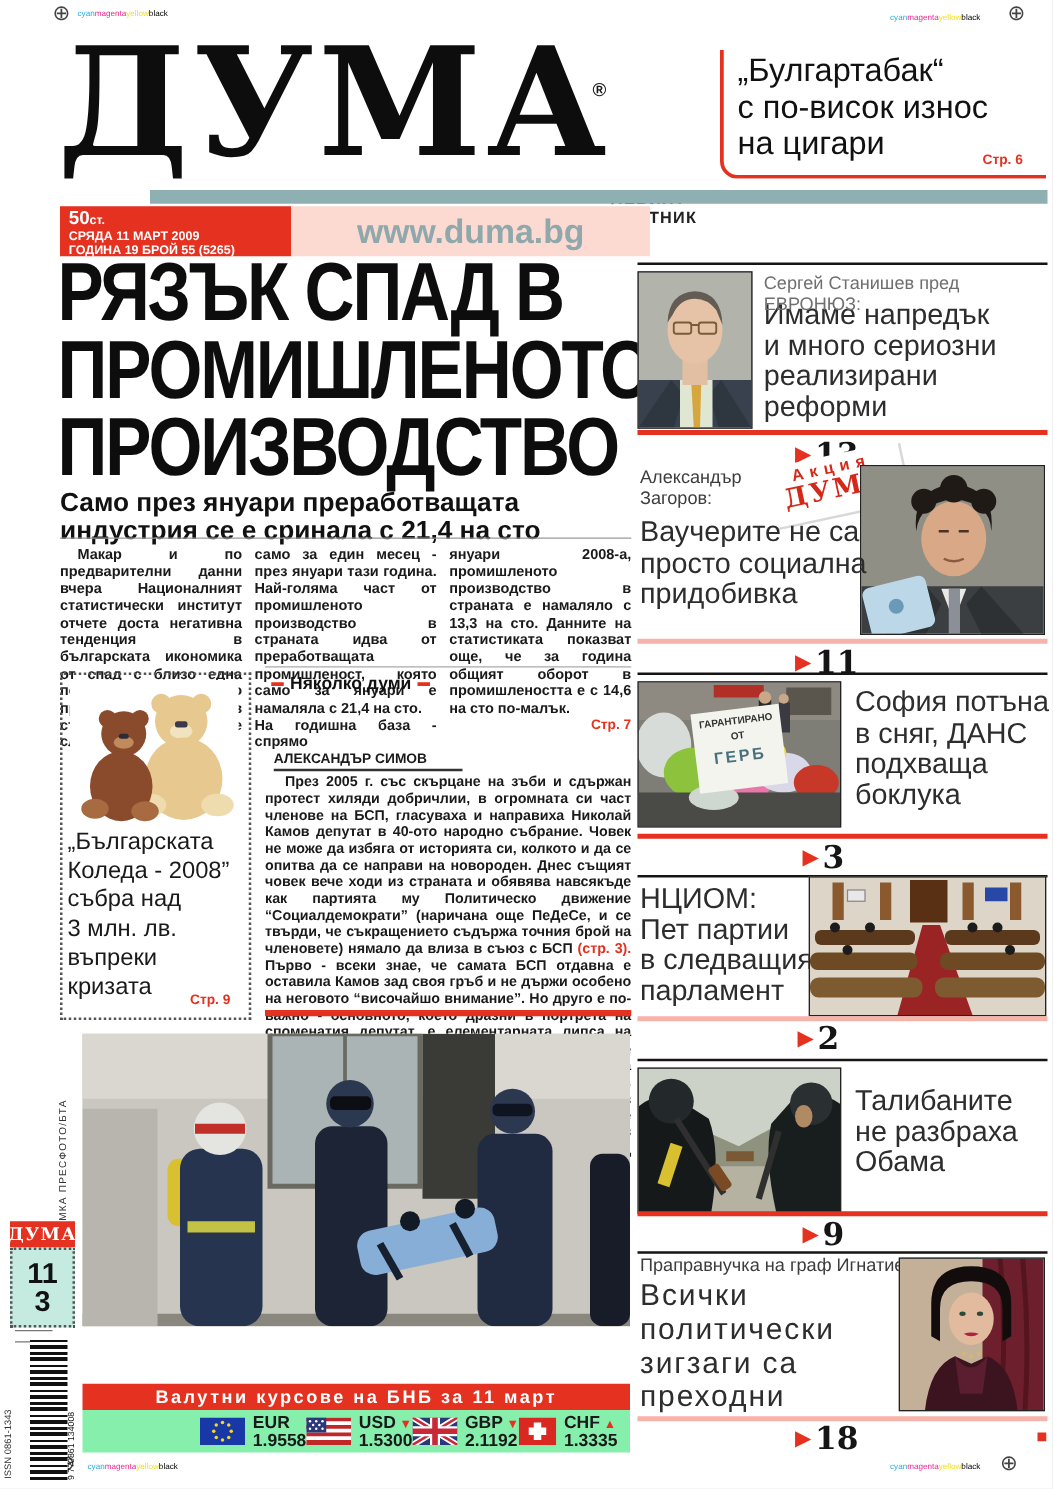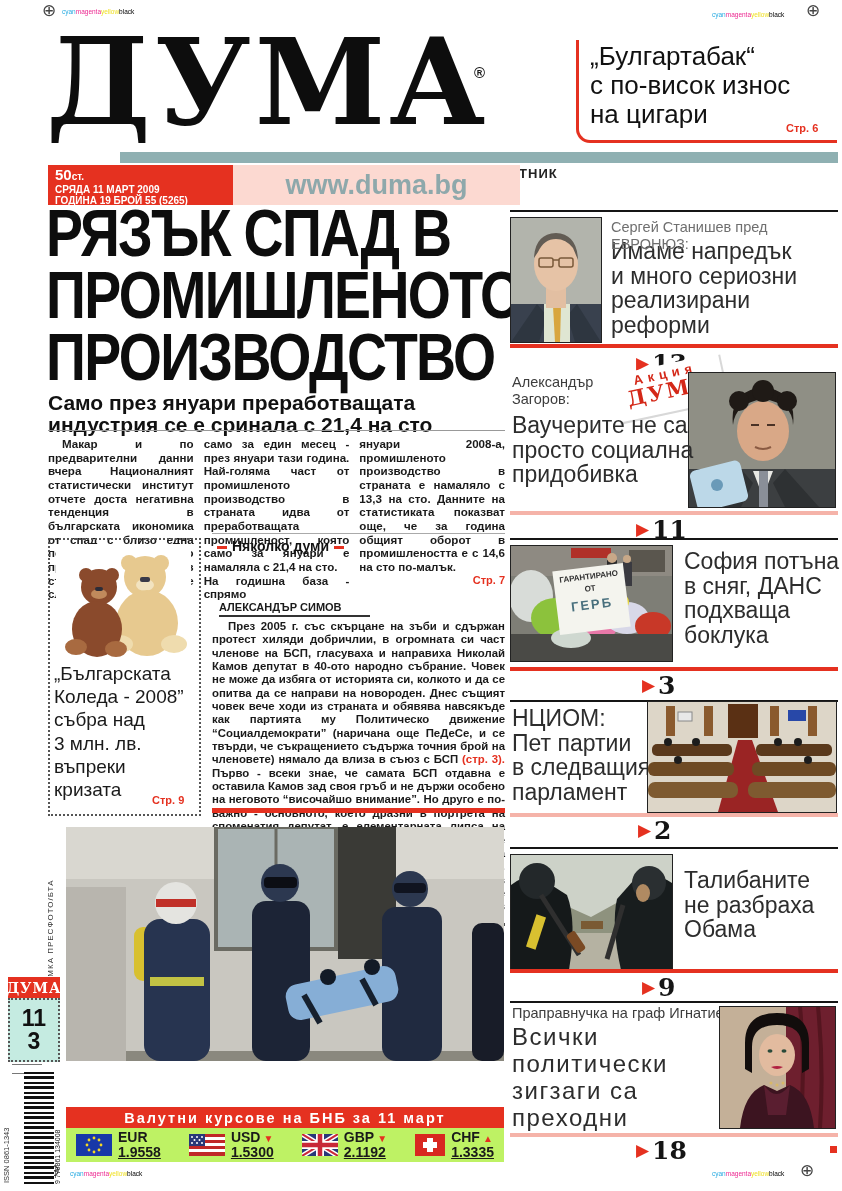--- a/index.html
+++ b/index.html
@@ -56,26 +56,26 @@
   .ed-rule{left:212px;top:808px;width:293px;height:5px;background:#e53120;}
   
   .photo-credit{left:46px;top:832px;height:165px;font-size:8px;letter-spacing:1px;color:#333;
         writing-mode:vertical-rl;transform:rotate(180deg);}
   .main-photo{left:66px;top:827px;width:438px;height:234px;background:#c9c7c0;}
   .caption{left:78px;top:1066px;width:426px;font-family:"Liberation Serif",serif;font-style:italic;
         font-weight:700;font-size:12.5px;line-height:1.15;text-align:center;color:#222;}
   
   .cur-head{left:66px;top:1107px;width:438px;height:21px;background:#e53120;color:#fff;
         font-size:14.5px;font-weight:700;letter-spacing:2px;display:flex;align-items:center;justify-content:center;}
-  .cur-row{left:66px;top:1128px;width:438px;height:34px;background:#bef264;display:flex;
-        align-items:center;justify-content:space-between;padding:0 10px;box-sizing:border-box;}
+  .cur-row{left:66px;top:1128px;width:438px;height:34px;background:#86efac;display:flex;
+        align-items:center;justify-content:flex-end;padding:0 10px;box-sizing:border-box;}
   .cur-item{display:flex;align-items:center;gap:6px;}
   .cur-code{font-size:14px;font-weight:800;line-height:1.1;}
   .cur-trend{font-size:10px;color:#e53120;margin-left:3px;}
-  .cur-val{font-size:14px;font-weight:800;line-height:1.1;text-decoration:underline;}
+  .cur-val{font-size:14px;font-weight:800;line-height:1.1;}
   
   .mini-duma{left:8px;top:977px;width:52px;height:21px;background:#e53120;color:#fff;
         font-family:"DejaVu Serif",serif;font-weight:700;font-size:14px;display:flex;align-items:center;justify-content:center;letter-spacing:1px;}
   .weather{left:8px;top:998px;width:52px;height:64px;background:#c5ebe1;border:2px dotted #555;
         box-sizing:border-box;display:flex;flex-direction:column;align-items:center;justify-content:center;line-height:1;}
   .weather .t{font-size:23px;font-weight:800;color:#111;}
   .thermo{left:12px;top:1064px;width:30px;height:8px;border-top:1px solid #777;border-bottom:1px solid #777;}
   .issn{left:2px;top:1068px;height:115px;font-size:7.5px;color:#333;writing-mode:vertical-rl;transform:rotate(180deg);}
   .barcode{left:24px;top:1072px;width:30px;height:112px;
         background:repeating-linear-gradient(180deg,#111 0 2px,#fff 2px 4px,#111 4px 7px,#fff 7px 10px);}

